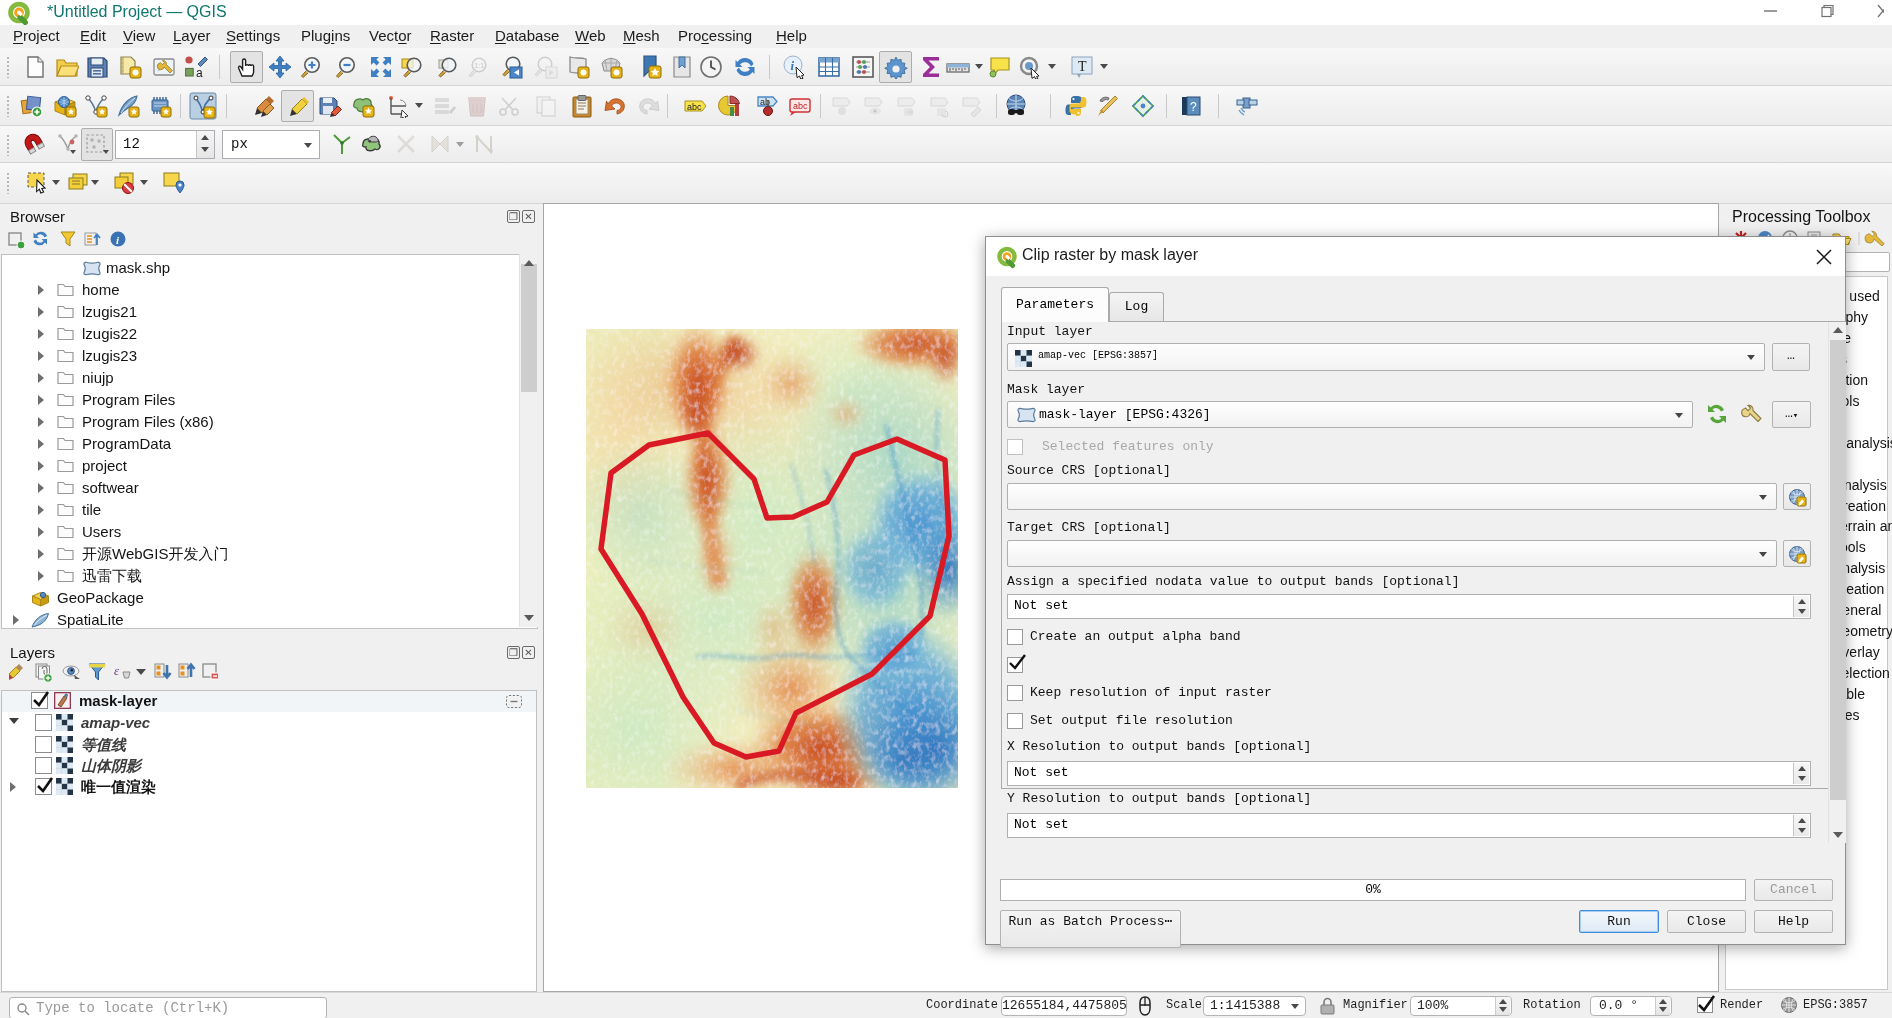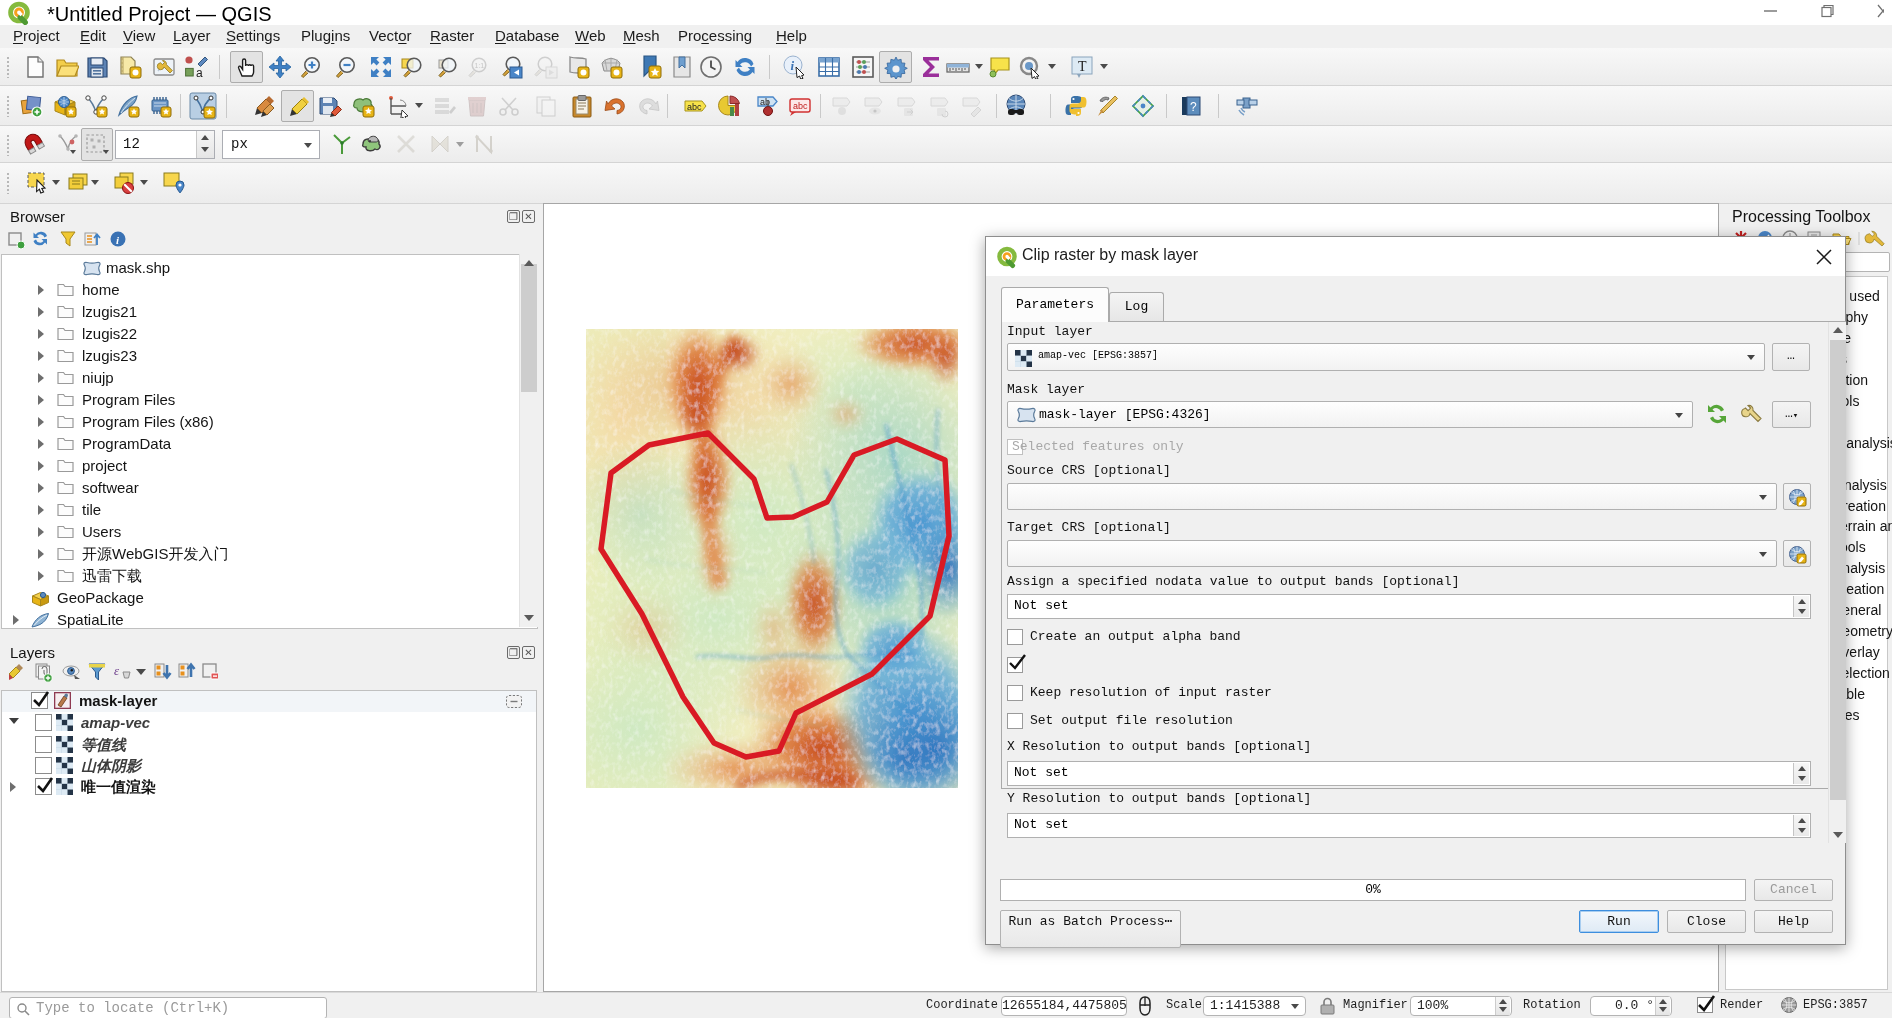--- a/index.html
+++ b/index.html
@@ -4,21 +4,21 @@
 <style>
 * { margin:0; padding:0; box-sizing:border-box; }
 html,body { width:1892px; height:1018px; overflow:hidden; background:#f0f0f0;
   font-family:"Liberation Sans",sans-serif; }
 .abs { position:absolute; }
 #app { position:relative; width:1892px; height:1018px; }
 .mono { font-family:"Liberation Mono",monospace; }
 
 
 #titlebar { position:absolute; left:0; top:0; width:1892px; height:25px; background:#ffffff; }
-#titletext { position:absolute; left:47px; top:3px; font-size:20px; color:#000000; }
+#titletext { position:absolute; left:47px; top:3px; font-size:16px; color:#0f766e; }
 
 
 #menubar { position:absolute; left:0; top:25px; width:1892px; height:23px; background:#f0f0f0; font-size:15px; color:#1b1b1b; }
 #menubar span.mi { position:absolute; top:2px; }
 #menubar u { text-decoration:underline; text-underline-offset:2px; }
 
 
 .tbrow { position:absolute; left:0; width:1892px; background:linear-gradient(#f8f8f8,#ececec); border-bottom:1px solid #d4d4d4; }
 #tb1 { top:48px; height:38px; }
 #tb2 { top:86px; height:40px; }
@@ -969,21 +969,21 @@
         <path d="M4 8 V5 a3.5 3.5 0 0 1 7 0 V8" fill="none" stroke="#7a7a7a" stroke-width="1.6"></path>
       </svg>
     <span class="abs" style="left:1343px;top:5px">Magnifier</span>
     <div class="sbox" style="left:1410px;top:3px;width:102px;height:20px;line-height:18px;padding-left:6px">100%
       <div class="abs" style="right:1px;top:0;width:15px;height:18px;background:linear-gradient(#f6f6f6,#e5e5e5);border-left:1px solid #ccc">
           <div class="abs" style="left:3px;top:2px;border-left:4px solid transparent;border-right:4px solid transparent;border-bottom:5px solid #4a4a4a;width:0;height:0"></div>
           <div class="abs" style="left:3px;top:10px;border-left:4px solid transparent;border-right:4px solid transparent;border-top:5px solid #4a4a4a;width:0;height:0"></div>
         </div>
     </div>
     <span class="abs" style="left:1523px;top:5px">Rotation</span>
-    <div class="sbox" style="left:1590px;top:3px;width:82px;height:20px;line-height:18px;padding-left:24px">0.0 °
+    <div class="sbox" style="left:1590px;top:3px;width:82px;height:20px;line-height:18px;padding-left:8px">0.0 °
       <div class="abs" style="right:1px;top:0;width:15px;height:18px;background:linear-gradient(#f6f6f6,#e5e5e5);border-left:1px solid #ccc">
           <div class="abs" style="left:3px;top:2px;border-left:4px solid transparent;border-right:4px solid transparent;border-bottom:5px solid #4a4a4a;width:0;height:0"></div>
           <div class="abs" style="left:3px;top:10px;border-left:4px solid transparent;border-right:4px solid transparent;border-top:5px solid #4a4a4a;width:0;height:0"></div>
         </div>
     </div>
     <div class="abs" style="left:1697px;top:4px;width:16px;height:16px;background:#fff;border:1px solid #8c8c8c"></div>
     <svg class="abs" style="left:1695px;top:0px" width="22" height="22" viewBox="0 0 22 22">
         <path d="M4 12 L9 17 L19 3" stroke="#111" stroke-width="2.6" fill="none"></path>
       </svg>
     <span class="abs" style="left:1720px;top:5px">Render</span>
@@ -1037,21 +1037,21 @@
       </div>
       <svg class="abs" style="left:701px;top:78px" width="28" height="28" viewBox="0 0 28 28">
           <path d="M21 10 A8 8 0 0 0 7.5 7.5 L5 5 V12 H12 L9.5 9.5 A5.2 5.2 0 0 1 18 11.5 Z" fill="#57a639"></path>
           <path d="M7 18 A8 8 0 0 0 20.5 20.5 L23 23 V16 H16 L18.5 18.5 A5.2 5.2 0 0 1 10 16.5 Z" fill="#57a639"></path>
         </svg>
       <svg class="abs" style="left:734px;top:78px" width="28" height="28" viewBox="0 0 28 28">
           <path d="M9 8.5 a4.2 4.2 0 1 0 5 5 l8 8 3-3 -8-8 a4.2 4.2 0 0 0-5-5 l2.6 2.6 -2.5 2.5 -2.6-2.6 Z" fill="#e8d48a" stroke="#8a7a40" stroke-width="1.1"></path>
         </svg>
       <div class="dbtn" style="left:770px;top:79px;width:39px;height:27px;line-height:23px">…<span style="font-size:9px;vertical-align:-1px">▾</span></div>
       <div class="dcb" style="left:5px;top:117px;border-color:#c0c0c0"></div>
-      <div class="dlabel" style="left:10px;top:117px;color:#a8a8a8">Selected features only</div>
+      <div class="dlabel" style="left:40px;top:117px;color:#a8a8a8">Selected features only</div>
       <div class="dlabel" style="left:5px;top:141px">Source CRS [optional]</div>
       <div class="dcombo" style="left:5px;top:161px;width:770px;height:27px">
           <div class="arr"></div>
         </div>
       <div class="dbtn" style="left:781px;top:161px;width:28px;height:27px">
         <svg class="abs" style="left:4px;top:4px" width="19" height="19" viewBox="0 0 19 19">
             <circle cx="9" cy="9" r="7.5" fill="#7aa0c8" stroke="#44608e"></circle>
             <path d="M1.5 9 h15 M9 1.5 v15 M3.5 4.5 c3.3 2.8 7.7 2.8 11 0 M3.5 13.5 c3.3-2.8 7.7-2.8 11 0 M5 3 c2.8 3.3 2.8 8.7 0 12 M13 3 c-2.8 3.3-2.8 8.7 0 12" stroke="#e6eef6" fill="none" stroke-width="0.8"></path>
             <rect x="9" y="9" width="9" height="9" rx="1.5" fill="#e7b416" stroke="#8f6d0a"></rect>
             <path d="M11 15 l3-3.5 2 2 -3 3.5 -2.3.4 Z" fill="#fff"></path>

